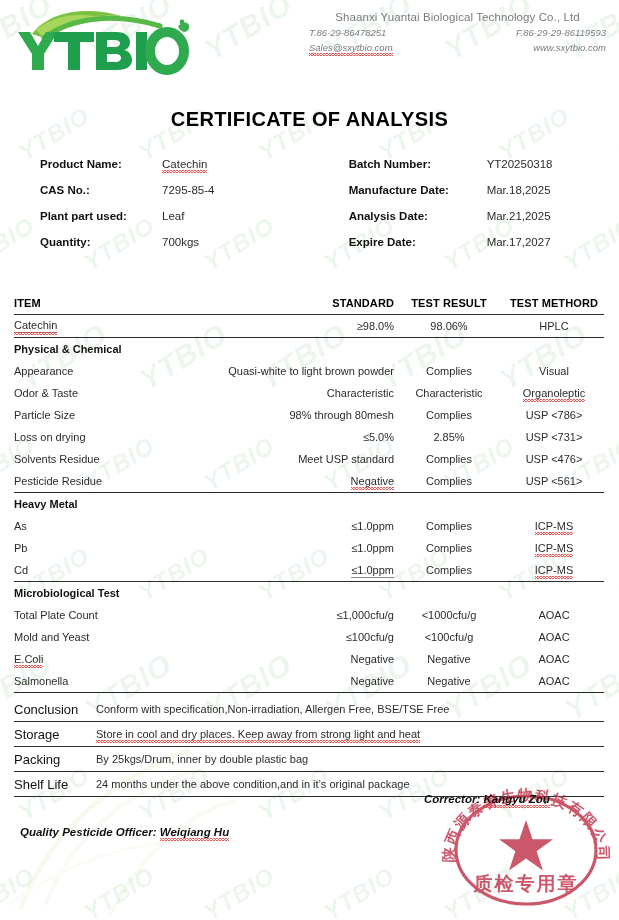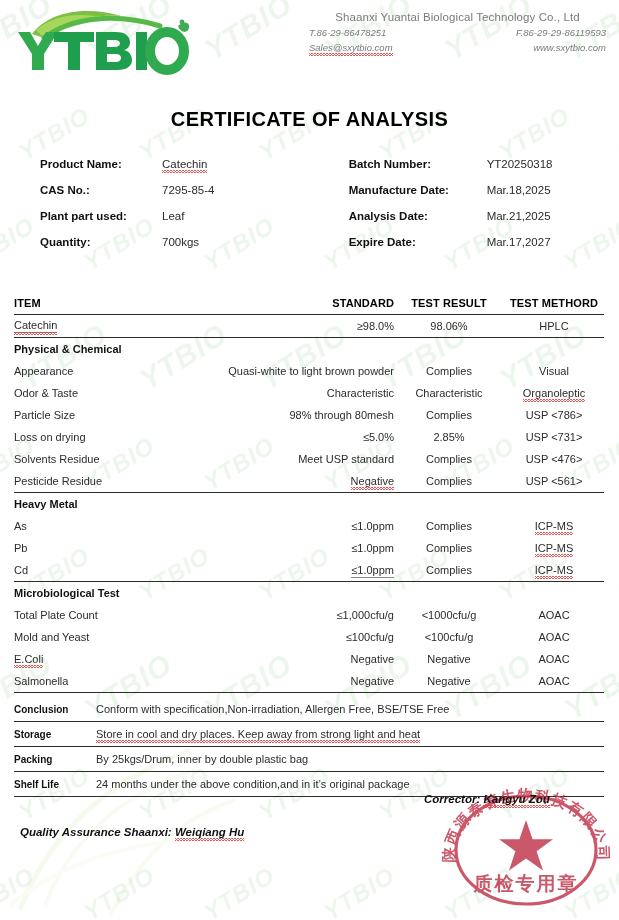--- a/index.html
+++ b/index.html
@@ -183,22 +183,22 @@
   .ftbl {
     position: absolute;
     left: 14px;
     top: 697px;
     width: 590px;
     border-collapse: collapse;
   }
   .ftbl td { padding: 0; vertical-align: middle; }
   .f-label {
     width: 82px;
-    font-size: 10px;
-    font-weight: 700;
+    font-size: 13px;
+    font-weight: 400;
     color: #111;
     padding-left: 6px;
     height: 24px;
   }
   .f-value {
     font-size: 11px;
     color: #2b2b2b;
     height: 24px;
   }
 
@@ -531,21 +531,21 @@
         <td class="f-value">By 25kgs/Drum, inner by double plastic bag</td>
       </tr>
       <tr class="rule-thin">
         <td class="f-label">Shelf Life</td>
         <td class="f-value">24 months under the above condition,and in it’s original package</td>
       </tr>
     </tbody>
   </table>
 
   <div class="sig sig-qa">
-    <span>Quality Assurance Shaanxi:</span>
+    <span>Quality Pesticide Officer:</span>
     <span class="sq">Weiqiang Hu</span>
   </div>
   <div class="sig sig-corr">
     <span>Corrector:</span>
     <span class="sq">Kangyu Zou</span>
   </div>
 
   <svg class="stamp" viewBox="0 0 176 136" xmlns="http://www.w3.org/2000/svg">
     <defs>
       <path id="arcTop" d="M 16 74 A 72 56 0 0 1 160 74"></path>

